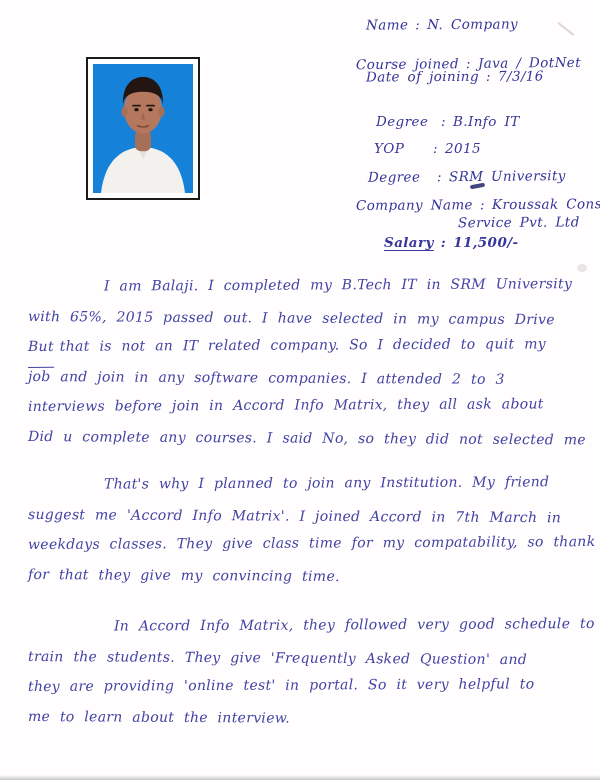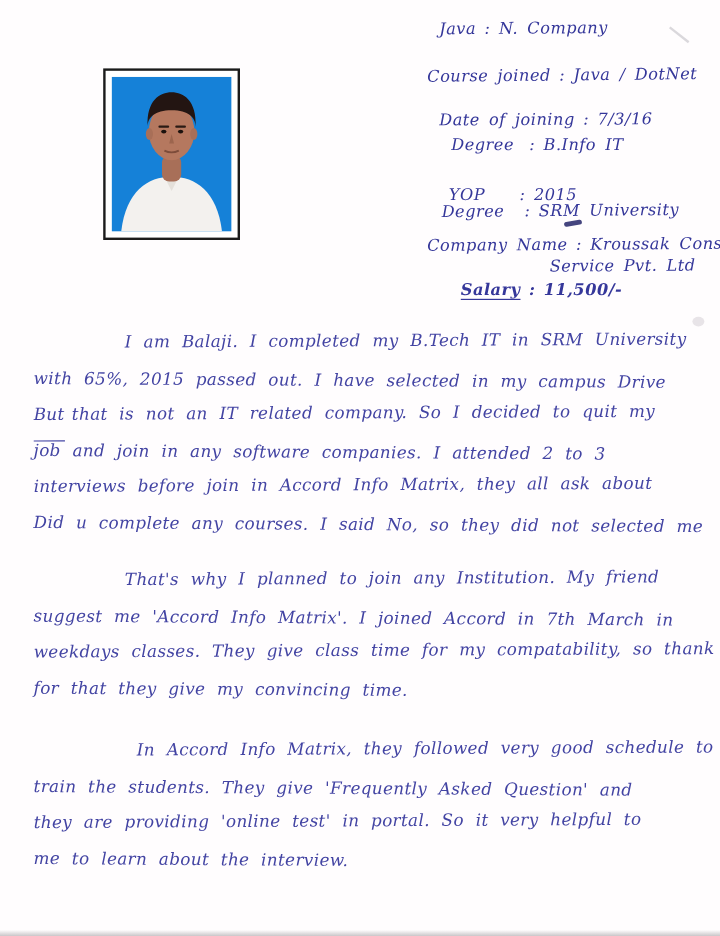--- a/index.html
+++ b/index.html
@@ -17,23 +17,23 @@
     border:2px solid #1b1b1b;background:#ffffff;box-sizing:border-box;
     padding:5px;
   }
   .photo-frame svg{display:block;width:100%;height:100%;}
   
   .hf{position:absolute;white-space:nowrap;font-size:13.5px;letter-spacing:.4px;word-spacing:3px;color:#35379a;}
   .hf .sep{padding:0 7px;}
   .hf .lbl{display:inline-block;}
   .f0{top:16px;left:366px;transform:rotate(-.4deg);}
   .f1{top:55px;left:356px;transform:rotate(-.6deg);}
-  .f2{top:92px;left:366px;transform:rotate(-.3deg);}
+  .f2{top:68px;left:366px;transform:rotate(-.3deg);}
   .f3{top:113px;left:376px;} .f3 .lbl{min-width:58px;}
-  .f4{top:155px;left:374px;} .f4 .lbl{min-width:52px;}
+  .f4{top:140px;left:374px;} .f4 .lbl{min-width:52px;}
   .f5{top:168px;left:368px;transform:rotate(-.5deg);} .f5 .lbl{min-width:62px;}
   .f6{top:196px;left:356px;transform:rotate(-.4deg);}
   .f6 .second{margin-left:102px;margin-top:2px;}
   .f7{top:234px;left:384px;font-weight:bold;}
   .underline{text-decoration:underline;text-underline-offset:3px;}
   
   .para{position:absolute;left:28px;width:560px;font-size:14px;letter-spacing:.3px;word-spacing:5px;color:#4344a3;margin-top:19px;}
   .para .line{height:30px;line-height:30px;white-space:nowrap;transform-origin:left center;}
   .para .line:nth-child(2n){transform:rotate(.35deg);}
   .para .line:nth-child(2n+1){transform:rotate(-.3deg);}
@@ -73,21 +73,21 @@
       <rect x="53" y="41" width="9" height="1.8" rx="1" fill="#2a1a14"></rect>
       <ellipse cx="43.5" cy="46" rx="2.2" ry="1.6" fill="#1c120e"></ellipse>
       <ellipse cx="57.5" cy="46" rx="2.2" ry="1.6" fill="#1c120e"></ellipse>
 
       <path d="M50,48 L48,56 L52,56 Z" fill="#9c654e"></path>
       <path d="M44,62 Q50,65 56,62" stroke="#7d4c3a" stroke-width="1.6" fill="none"></path>
     </svg>
   </div>
 
   <div class="hf f0">
-    <span class="lbl">Java</span><span class="sep">:</span><span>N. Company</span>
+    <span class="lbl">Name</span><span class="sep">:</span><span>N. Company</span>
   </div>
   <div class="hf f1">
     <span class="lbl">Course joined</span><span class="sep">:</span><span>Java / DotNet</span>
   </div>
   <div class="hf f2">
     <span class="lbl">Date of joining</span><span class="sep">:</span><span>7/3/16</span>
   </div>
   <div class="hf f3">
     <span class="lbl">Degree</span><span class="sep">:</span><span>B.Info IT</span>
   </div>

